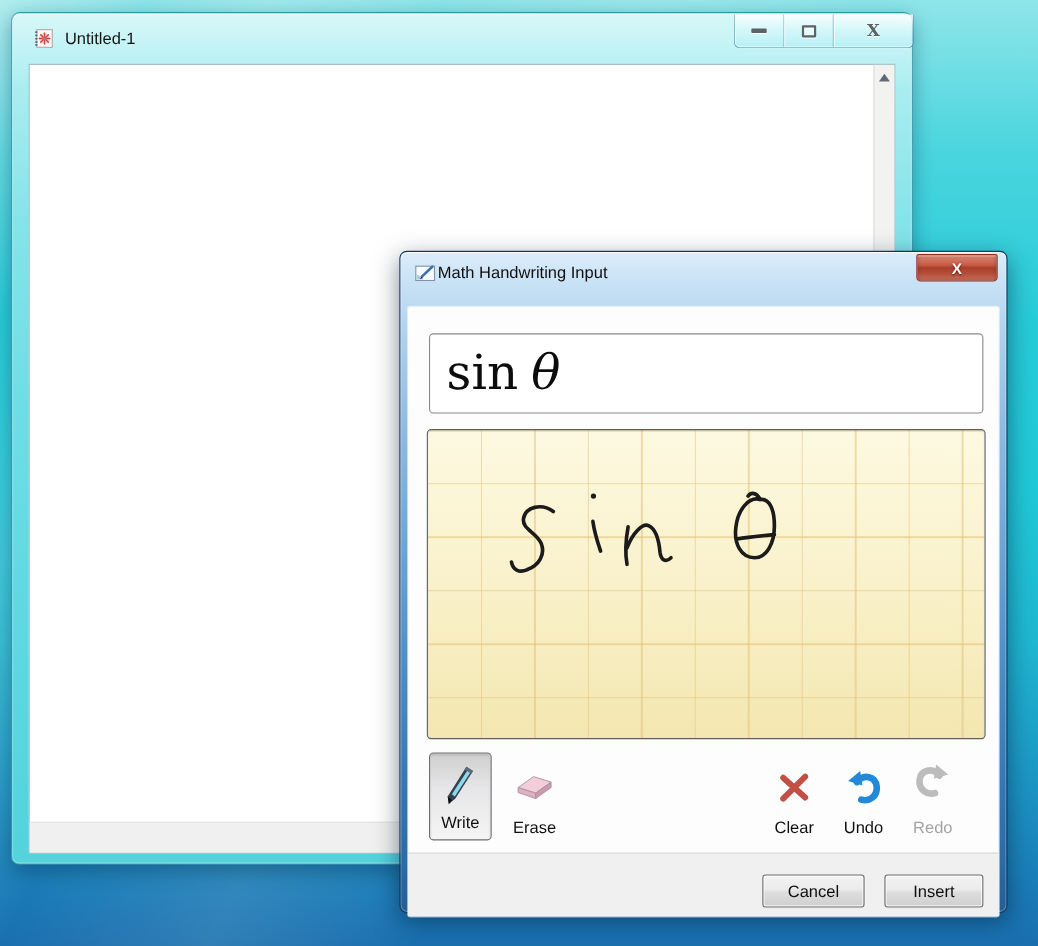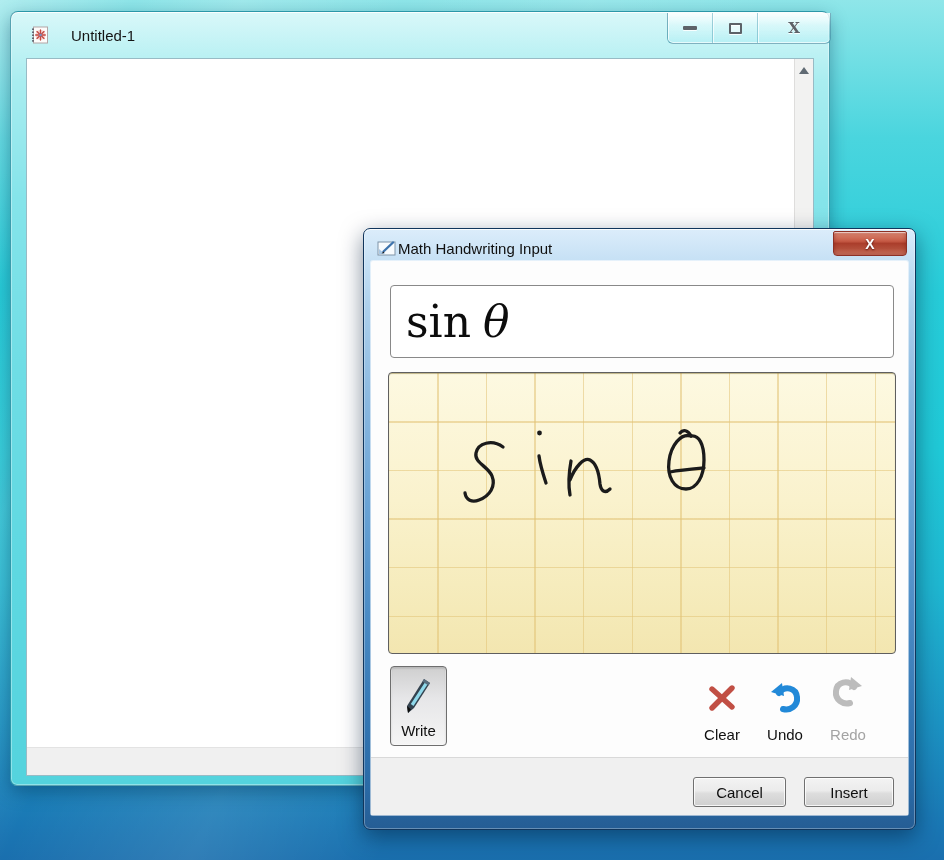--- a/index.html
+++ b/index.html
@@ -18,21 +18,21 @@
   
   .main-window {
     position:absolute; left:10px; top:11px; width:820px; height:775px;
     border:1px solid rgba(22,118,140,.65); border-radius:8px 8px 7px 7px;
     background:linear-gradient(180deg, #d9f8f9 0%, #a9edf0 9%, #85e4ea 24%,
       #6fdde5 46%, #5ed8e1 72%, #54d3dd 100%);
     box-shadow: 0 6px 18px rgba(0,40,70,.38), inset 0 1px 0 rgba(255,255,255,.75),
       inset 0 0 0 1px rgba(255,255,255,.35);
   }
   .mw-titlebar { position:absolute; left:0; top:0; width:100%; height:46px;
-    display:flex; align-items:center; padding-left:20px; gap:22px; }
+    display:flex; align-items:center; padding-left:20px; gap:10px; }
   .mw-title { font-size:15px; color:#141414; }
   .mw-controls {
     position:absolute; left:656px; top:1px; height:31px; display:flex;
     border:1px solid rgba(30,115,140,.55); border-top:none;
     border-radius:0 0 6px 6px; overflow:hidden;
     background:linear-gradient(180deg, rgba(255,255,255,.85), rgba(222,250,252,.55) 42%, rgba(165,236,243,.45));
     box-shadow: inset 0 -1px 0 rgba(255,255,255,.65);
   }
   .mw-cbtn { width:45px; display:flex; align-items:center; justify-content:center;
     border-right:1px solid rgba(95,170,190,.55); box-shadow: inset 1px 0 0 rgba(255,255,255,.7); }
@@ -70,21 +70,21 @@
   .dlg-close {
     position:absolute; top:2px; right:8px; width:74px; height:25px;
     border:1px solid #8d3126; border-radius:2px 2px 4px 4px;
     background:linear-gradient(180deg, #efb2a4 0%, #d67e6a 10%, #c65a45 40%,
       #ab3e2c 50%, #b34e3a 72%, #cb7561 100%);
     box-shadow: inset 0 1px 0 rgba(255,255,255,.5), inset 0 0 4px rgba(110,20,10,.45);
     display:flex; align-items:center; justify-content:center;
     color:#ffffff; font-weight:bold; font-size:14px;
     text-shadow:0 1px 2px rgba(80,10,5,.9);
   }
-  .dlg-client { position:absolute; left:7px; top:32px; width:537px; height:554px;
+  .dlg-client { position:absolute; left:7px; top:50px; width:537px; height:554px;
     background:#fdfdfd; border-radius:2px; box-shadow:0 0 0 1px rgba(255,255,255,.55); }
 
   .preview-field { position:absolute; left:19px; top:24px; width:504px; height:73px;
     background:#ffffff; border:1px solid #898989; border-radius:4px;
     display:flex; align-items:center; padding-left:15px;
     font-family:"DejaVu Serif", serif; font-size:44px; color:#0c0c0c; }
   .preview-field .var { font-style:italic; margin-left:12px; }
 
   .ink-canvas { position:absolute; left:17px; top:111px; width:508px; height:282px;
     border:1px solid #5f5f5f; border-radius:4px; overflow:hidden;
@@ -216,20 +216,30 @@
           <svg width="27" height="37" viewBox="0 0 27 37">
             <path d="M19 1 L25 5 L9 30 L3 35 L2 28 Z" fill="#33424f"></path>
             <path d="M20.5 3.5 L23.2 5.3 L8.5 28 L5.8 26 Z" fill="#8fd8ea"></path>
             <path d="M3 35 L2 28 L6 31.4 Z" fill="#0d0d0d"></path>
             <path d="M19 1 L25 5 L23.4 7.5 L17.4 3.5 Z" fill="#5a6e7e"></path>
           </svg>
         </div>
         <span class="tb-label">Write</span>
       </div>
 
+      <div class="toolbar-item item-erase">
+        <div class="tb-iconbox">
+          <svg width="36" height="26" viewBox="0 0 36 26">
+            <path d="M3 13 L17 3 L33 8 L19 18 Z" fill="#f3cdd9" stroke="#a8909c" stroke-width=".8"></path>
+            <path d="M3 13 L19 18 L19 23 L3 17.5 Z" fill="#dfb0c2" stroke="#a8909c" stroke-width=".8"></path>
+            <path d="M19 18 L33 8 L33 13 L19 23 Z" fill="#cb9bb0" stroke="#a8909c" stroke-width=".8"></path>
+          </svg>
+        </div>
+        <span class="tb-label">Erase</span>
+      </div>
 
 
       <div class="toolbar-item item-clear">
         <div class="tb-iconbox">
           <svg width="30" height="30" viewBox="0 0 30 30">
             <g stroke="#c14f44" stroke-width="5.4" stroke-linecap="round" fill="none">
               <path d="M5 6 L25 24"></path>
               <path d="M25 5 L5 25"></path>
             </g>
           </svg>

